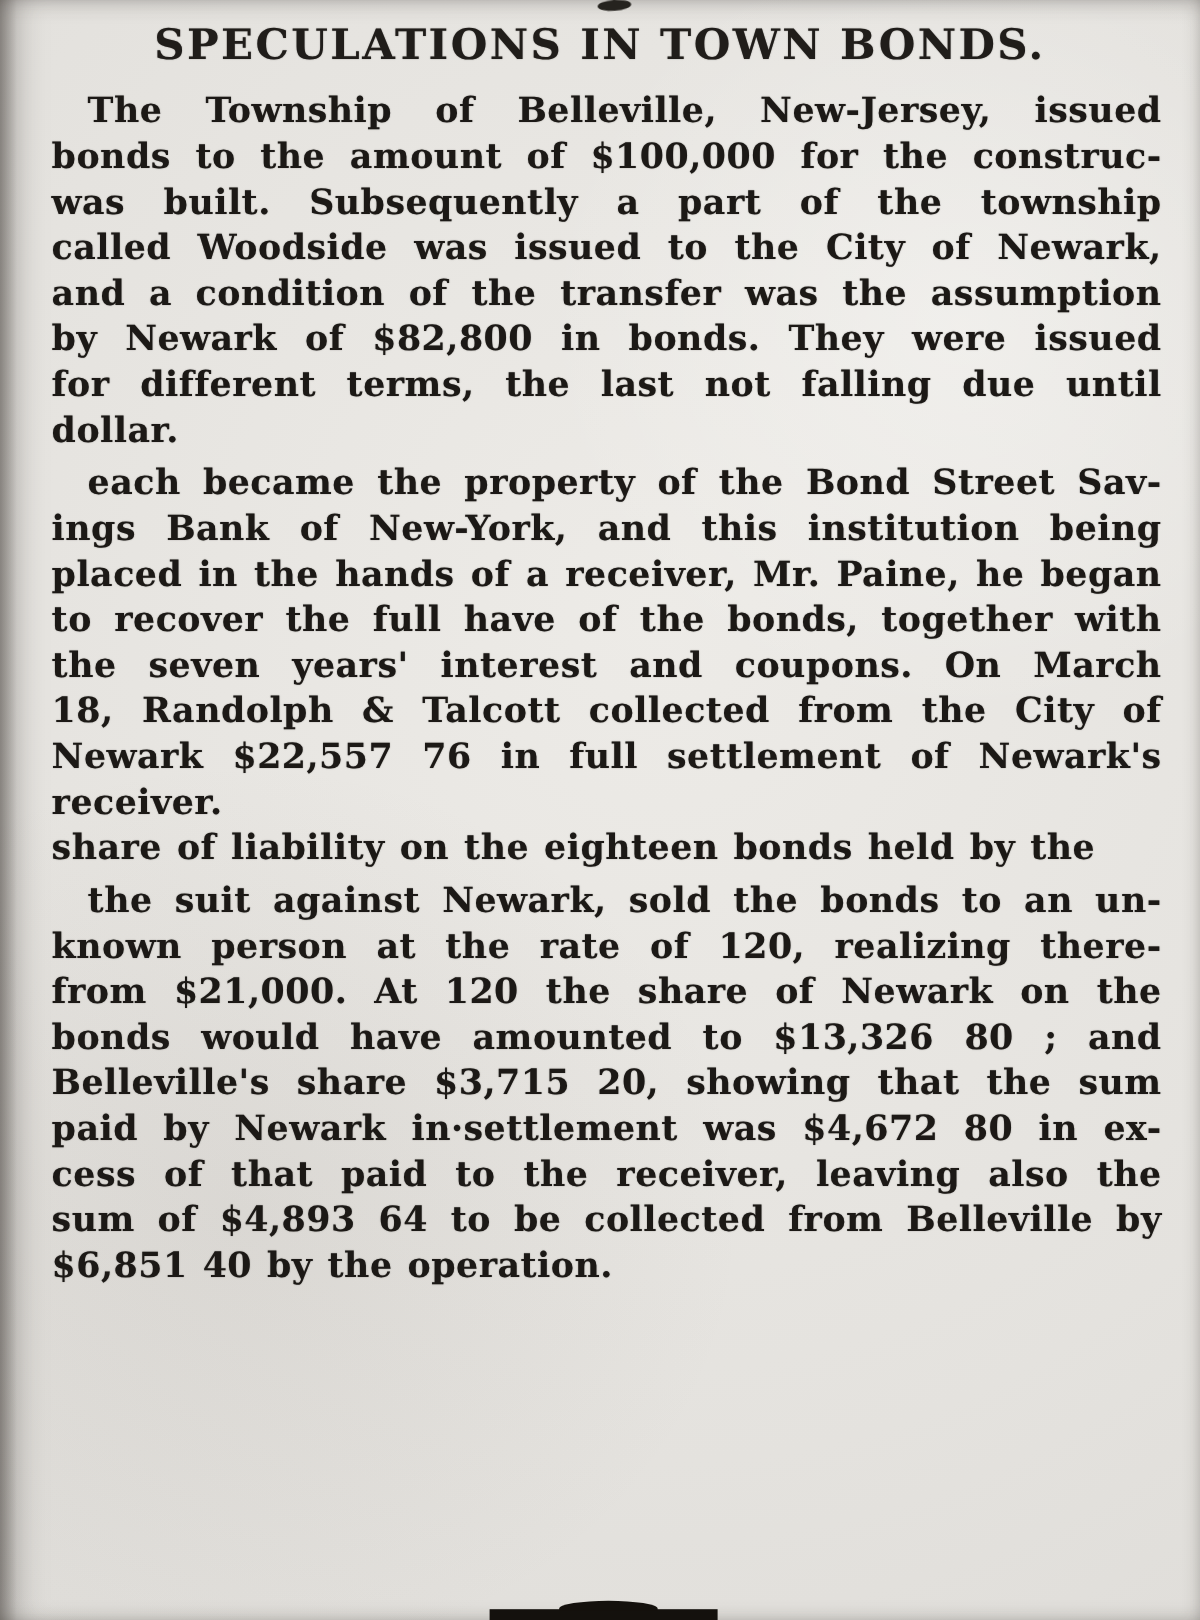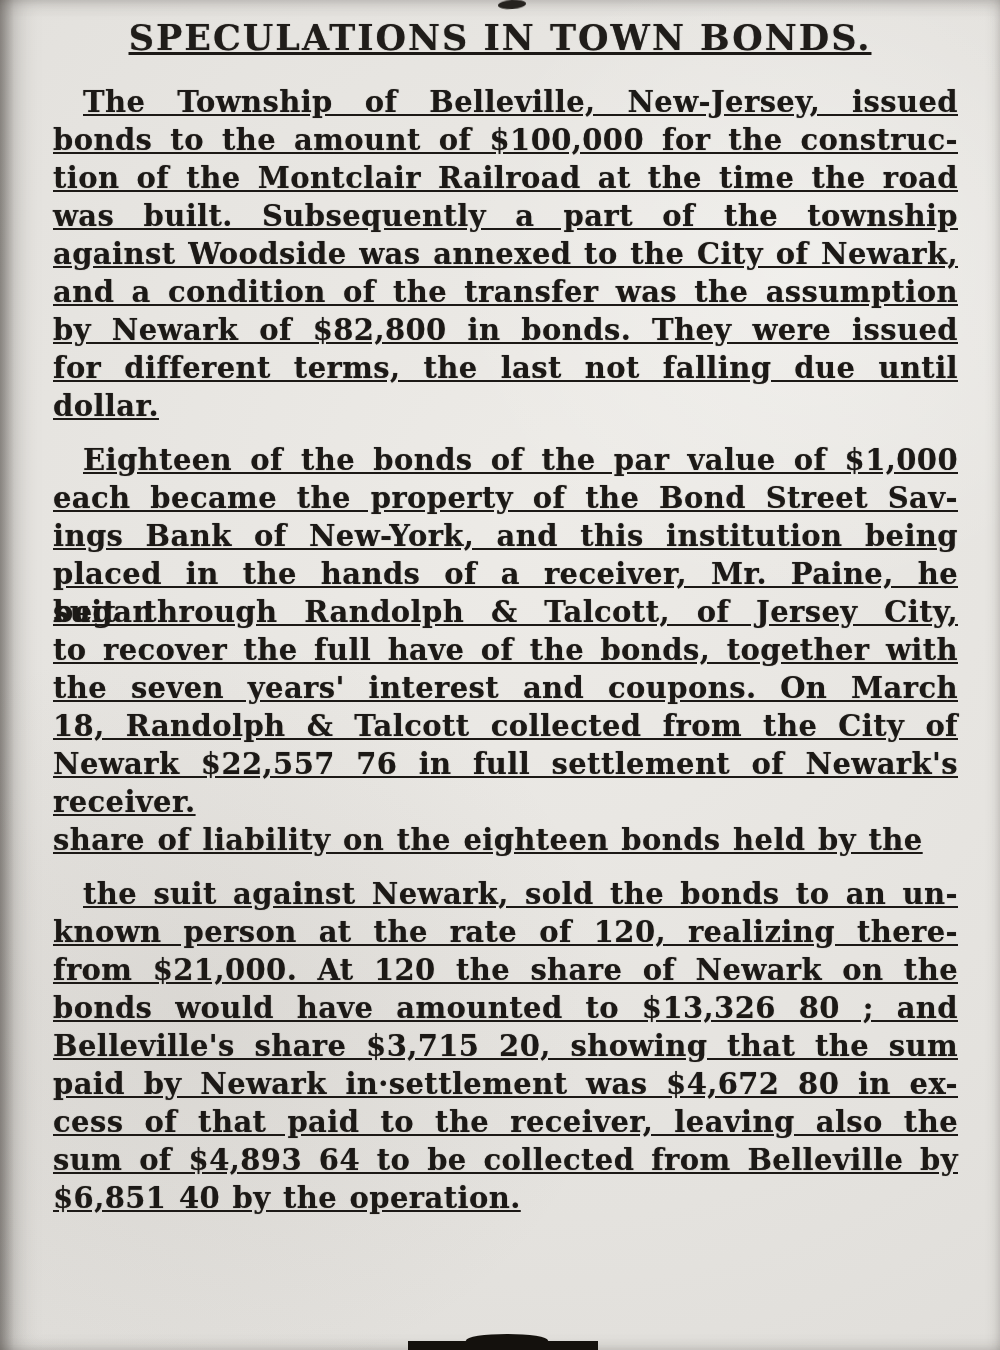--- a/index.html
+++ b/index.html
@@ -16,37 +16,36 @@
     color: #1c1916;
     background:
       radial-gradient(60% 40% at 20% 75%, rgba(120,112,104,0.10), rgba(120,112,104,0) 70%),
       radial-gradient(50% 35% at 80% 20%, rgba(255,255,253,0.35), rgba(255,255,253,0) 70%),
       radial-gradient(120% 95% at 55% 38%, #edebe7 0%, #e4e2de 55%, #dbd9d5 100%);
     box-shadow:
       inset 26px 0 30px -20px rgba(55,50,45,0.55),
       inset -10px 0 16px -12px rgba(55,50,45,0.30),
       inset 0 12px 20px -14px rgba(55,50,45,0.35),
       inset 0 -10px 16px -12px rgba(55,50,45,0.25);
-    text-decoration: underline;
   }
   .headline {
     margin: 0;
     padding-top: 17px;
     text-align: center;
     font-size: 35px;
     font-weight: 700;
     letter-spacing: 2px;
     line-height: 42px;
     color: #201d1a;
     text-shadow: 0 0 1px rgba(32,29,26,0.55);
   }
   .article-body {
     padding: 8px 26px 0 37px;
   }
-  .paragraph { margin: 16px; }
+  .paragraph { margin: 6px; }
   .line {
     height: 38px;
     line-height: 38px;
     font-size: 29px;
     font-weight: 700;
     letter-spacing: 0.4px;
     word-spacing: 2px;
     text-align: justify;
     text-align-last: justify;
     text-shadow: 0 0 1px rgba(28,25,22,0.5);
@@ -96,34 +95,31 @@
 
 <div class="sheet">
   <div class="ink-smudge"></div>
 
   <h1 class="headline">SPECULATIONS IN TOWN BONDS.</h1>
 
   <div class="article-body">
       <div class="paragraph">
         <div class="line">The Township of Belleville, New-Jersey, issued</div>
         <div class="line">bonds to the amount of $100,000 for the construc-</div>
-        <div class="line">tion of the Montclair Railroad at the time the road</div>
         <div class="line">was built. Subsequently a part of the township</div>
-        <div class="line">against Woodside was annexed to the City of Newark,</div>
+        <div class="line">called Woodside was issued to the City of Newark,</div>
         <div class="line">and a condition of the transfer was the assumption</div>
         <div class="line">by Newark of $82,800 in bonds. They were issued</div>
         <div class="line">for different terms, the last not falling due until</div>
         <div class="line">dollar.</div>
       </div>
       <div class="paragraph">
-        <div class="line">Eighteen of the bonds of the par value of $1,000</div>
         <div class="line">each became the property of the Bond Street Sav-</div>
         <div class="line">ings Bank of New-York, and this institution being</div>
         <div class="line">placed in the hands of a receiver, Mr. Paine, he began</div>
-        <div class="line">suit through Randolph &amp; Talcott, of Jersey City,</div>
         <div class="line">to recover the full have of the bonds, together with</div>
         <div class="line">the seven years' interest and coupons. On March</div>
         <div class="line">18, Randolph &amp; Talcott collected from the City of</div>
         <div class="line">Newark $22,557 76 in full settlement of Newark's</div>
         <div class="line">receiver.</div>
         <div class="line">share of liability on the eighteen bonds held by the</div>
       </div>
       <div class="paragraph">
         <div class="line">the suit against Newark, sold the bonds to an un-</div>
         <div class="line">known person at the rate of 120, realizing there-</div>

